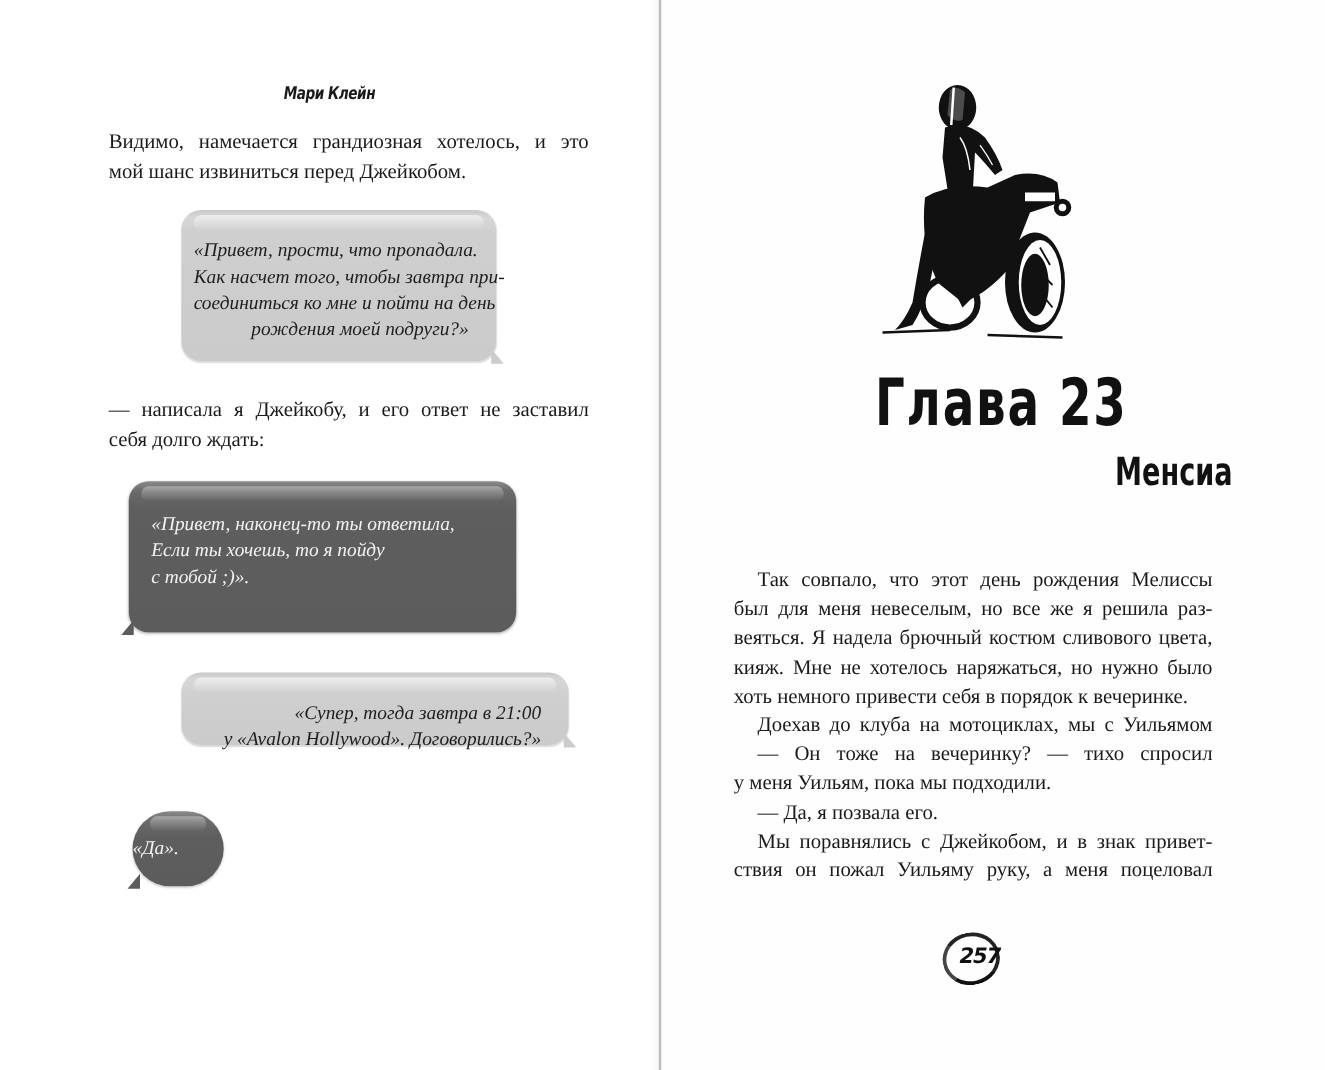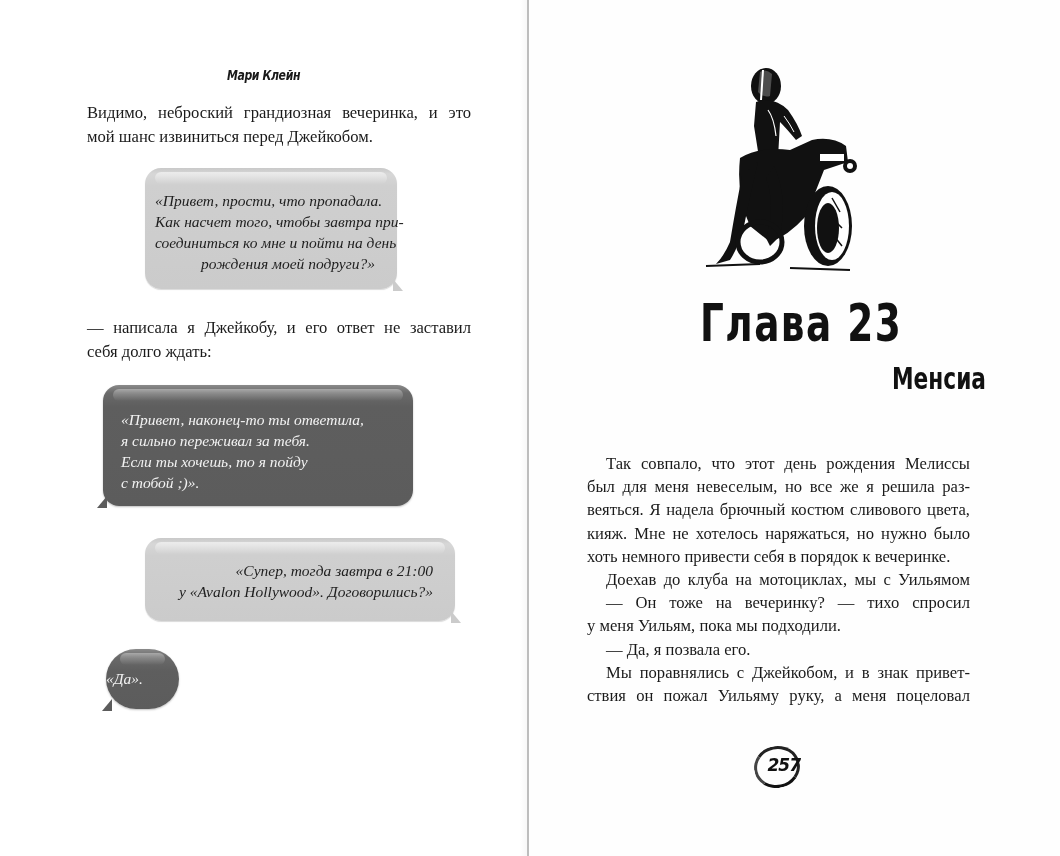--- a/index.html
+++ b/index.html
@@ -31,21 +31,21 @@
     .bubble .gloss { position: absolute; left: 10px; right: 10px; top: 4px; height: 12px; border-radius: 10px;
       background: linear-gradient(rgba(255,255,255,0.55), rgba(255,255,255,0)); }
     .bubble.dark .gloss { background: linear-gradient(rgba(255,255,255,0.35), rgba(255,255,255,0)); }
     .tail-right { position: absolute; right: -6px; bottom: -2px; width: 0; height: 0;
       border-left: 10px solid #cbcbcb; border-top: 12px solid transparent; }
     .tail-left { position: absolute; left: -6px; bottom: -2px; width: 0; height: 0;
       border-right: 10px solid #5c5c5c; border-top: 12px solid transparent; }
 
     .b1 { left: 145px; top: 168px; width: 252px; height: 121px; padding: 22px 22px 0 10px; }
     .b2 { left: 103px; top: 385px; width: 310px; height: 121px; padding: 24px 10px 12px 18px; }
-    .b3 { left: 145px; top: 538px; width: 310px; height: 83px; padding: 22px 22px 0 15px; }
+    .b3 { left: 145px; top: 538px; width: 310px; height: 58px; padding: 22px 22px 0 15px; }
     .b4 { left: 106px; top: 649px; width: 73px; height: 60px; border-radius: 30px; padding: 19px 0 0 0; text-align: center; }
     .b4 .tail-left { left: -4px; bottom: -2px; }
 
     .illustration { position: absolute; left: 700px; top: 66px; width: 160px; height: 206px; }
 
     .chapter-title { position: absolute; left: 700px; top: 293px; font-family: "DejaVu Sans", sans-serif;
       font-weight: bold; font-size: 52px; letter-spacing: 2px; transform: scaleX(0.72); transform-origin: left;
       color: #111; white-space: nowrap; }
     .chapter-narrator { position: absolute; left: 892px; top: 360px; font-family: "DejaVu Sans", sans-serif;
       font-weight: bold; font-size: 31px; transform: scaleX(0.7); transform-origin: left; color: #111;
@@ -67,42 +67,41 @@
 <body>
 
 <div class="page page-left"></div>
 <div class="page page-right"></div>
 <div class="gutter-shade"></div>
 <div class="gutter"></div>
 
 <div class="running-head">Мари Клейн</div>
 
 <div class="body-text" style="top:101px;">
-  <span class="line">Видимо, неброский грандиозная вечеринка, и это</span>
+  <span class="line">Видимо, намечается грандиозная хотелось, и это</span>
   <span class="line last">мой шанс извиниться перед Джейкобом.</span>
 </div>
 
 <div class="bubble light b1">
   <div class="gloss"></div>
   <span class="bline">«Привет, прости, что пропадала.</span>
   <span class="bline">Как насчет того, чтобы завтра при-</span>
   <span class="bline">соединиться ко мне и пойти на день</span>
   <span class="bline">рождения моей подруги?»</span>
   <div class="tail-right"></div>
 </div>
 
 <div class="body-text" style="top:316px;">
   <span class="line">— написала я Джейкобу, и его ответ не заставил</span>
   <span class="line last">себя долго ждать:</span>
 </div>
 
 <div class="bubble dark b2">
   <div class="gloss"></div>
   <span class="bline">«Привет, наконец-то ты ответила,</span>
-  <span class="bline">я сильно переживал за тебя.</span>
   <span class="bline">Если ты хочешь, то я пойду</span>
   <span class="bline">с тобой ;)».</span>
   <div class="tail-left"></div>
 </div>
 
 <div class="bubble light b3">
   <div class="gloss"></div>
   <span class="bline">«Супер, тогда завтра в 21:00</span>
   <span class="bline">у «Avalon Hollywood». Договорились?»</span>
   <div class="tail-right"></div>

